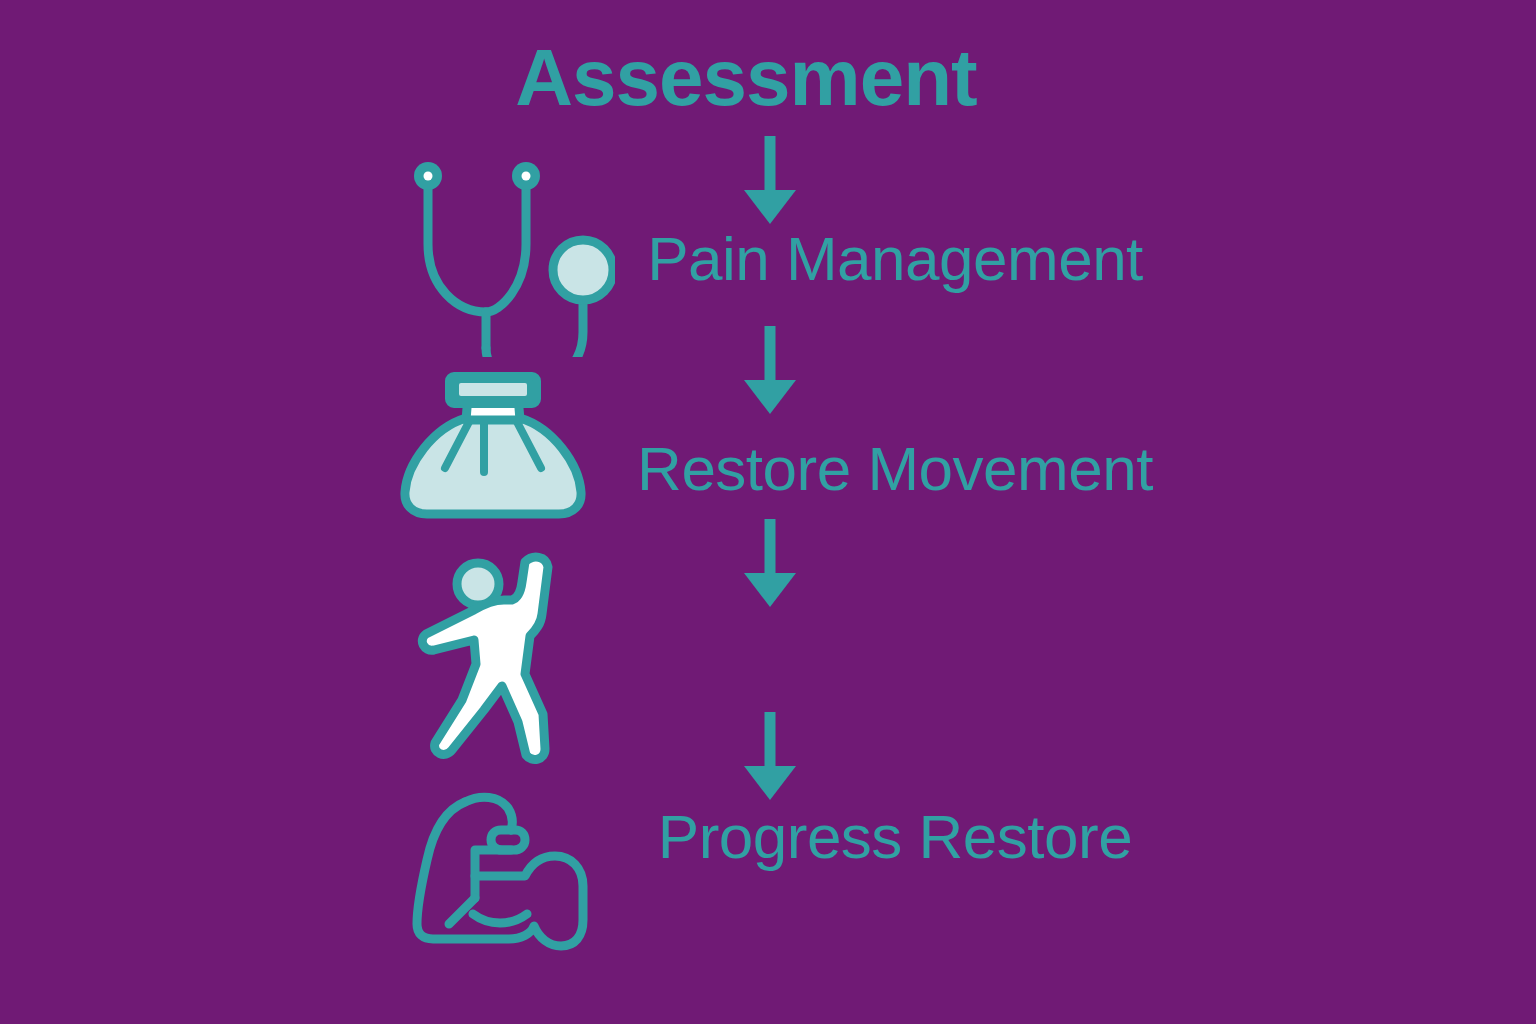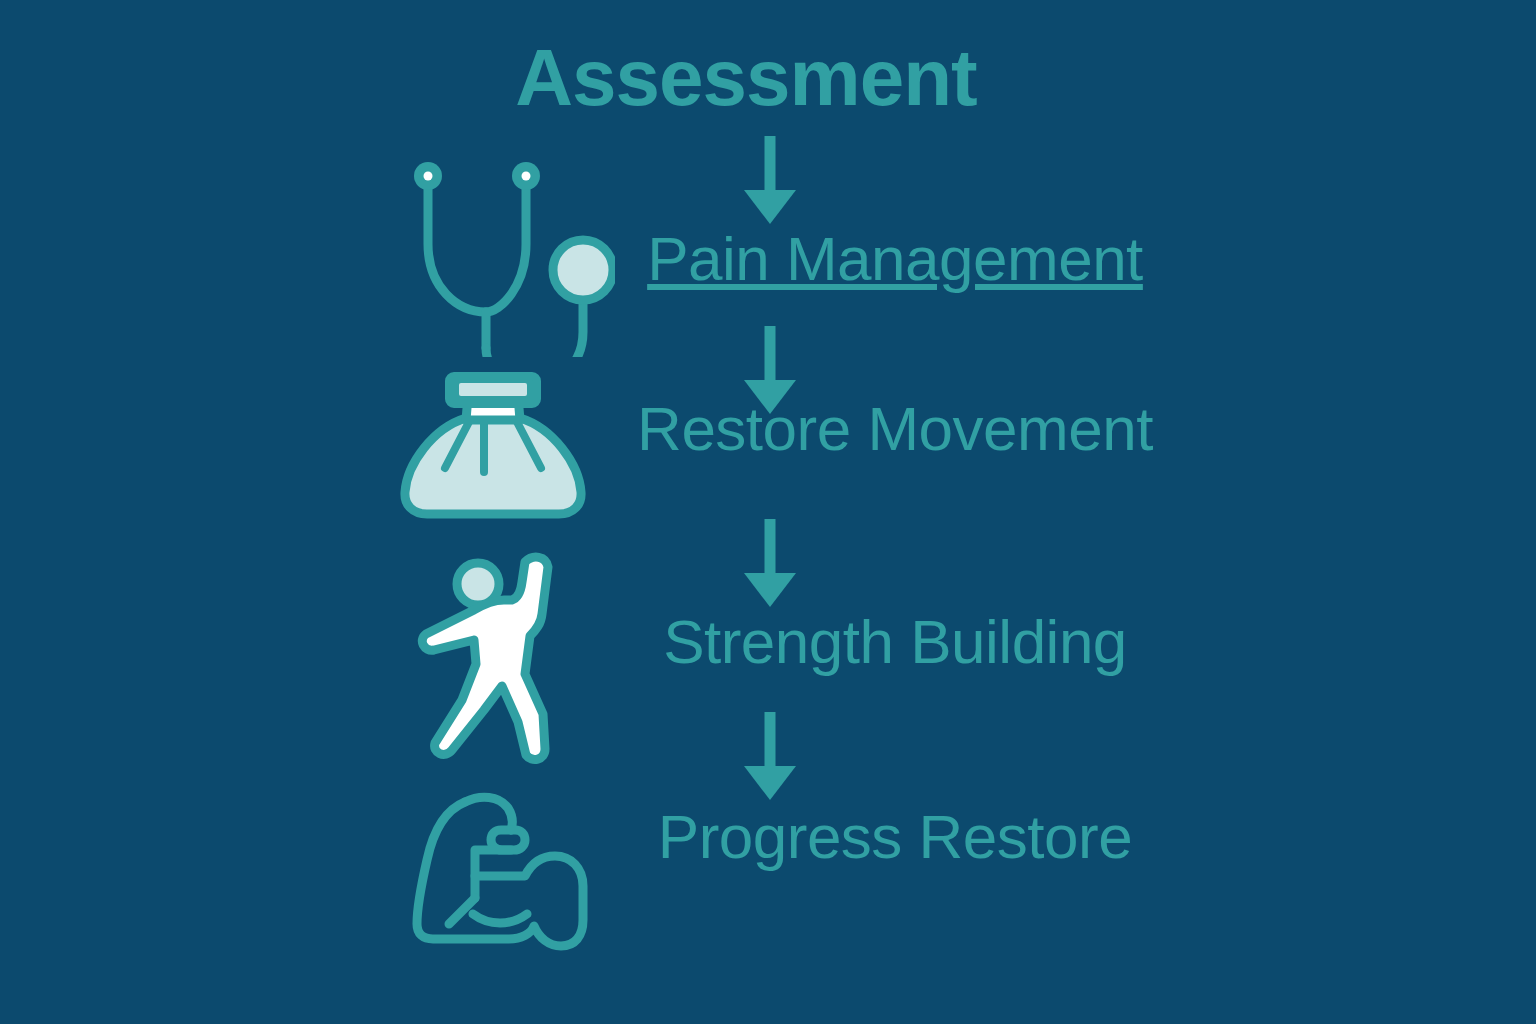--- a/index.html
+++ b/index.html
@@ -13,21 +13,21 @@
     height: 1024px;
     font-family: "Liberation Sans", sans-serif;
     overflow: hidden;
     position: relative;
   }
 
   #canvas {
     position: relative;
     width: 1536px;
     height: 1024px;
-    background: #0c4a6e;
+    background: #701a75;
   }
 
   
   .flow-title {
     position: absolute;
     left: 0;
     top: 38px;
     width: 1536px;
     text-align: center;
     color: #31a0a3;
@@ -47,22 +47,22 @@
     font-family: "Liberation Sans", sans-serif;
     font-weight: normal;
     font-size: 62px;
     line-height: 1;
     letter-spacing: -0.5px;
     white-space: nowrap;
     text-align: center;
     width: 1100px;
     left: 345px;
   }
-  .step-label.s1 { top: 228px; text-decoration: underline; }
-  .step-label.s2 { top: 398px; }
+  .step-label.s1 { top: 228px; }
+  .step-label.s2 { top: 438px; }
   .step-label.s3 { top: 611px; }
   .step-label.s4 { top: 806px; }
 
   
   .arrow {
     position: absolute;
     left: 735px;
     width: 70px;
     height: 100px;
   }
@@ -112,21 +112,20 @@
     <svg viewBox="0 0 70 100" width="70" height="100">
       <path d="M35 4 L35 66" stroke="#31a0a3" stroke-width="11" stroke-linecap="butt" fill="none"></path>
       <path d="M35 92 L9 58 L61 58 Z" fill="#31a0a3"></path>
     </svg>
   </div>
 
   <div class="step-label s1">Pain Management</div>
 
   <div class="step-label s2">Restore Movement</div>
 
-  <div class="step-label s3">Strength Building</div>
 
   <div class="step-label s4">Progress Restore</div>
 
   <div class="icon-slot icon-stethoscope">
     <svg viewBox="0 0 210 205" width="210" height="205">
       <g fill="none" stroke="#31a0a3" stroke-width="9" stroke-linecap="round" stroke-linejoin="round">
 
         <path d="M23 24 L23 92 C23 135 52 160 81 160"></path>
 
         <path d="M121 24 L121 92 C121 135 95 160 81 160"></path>

